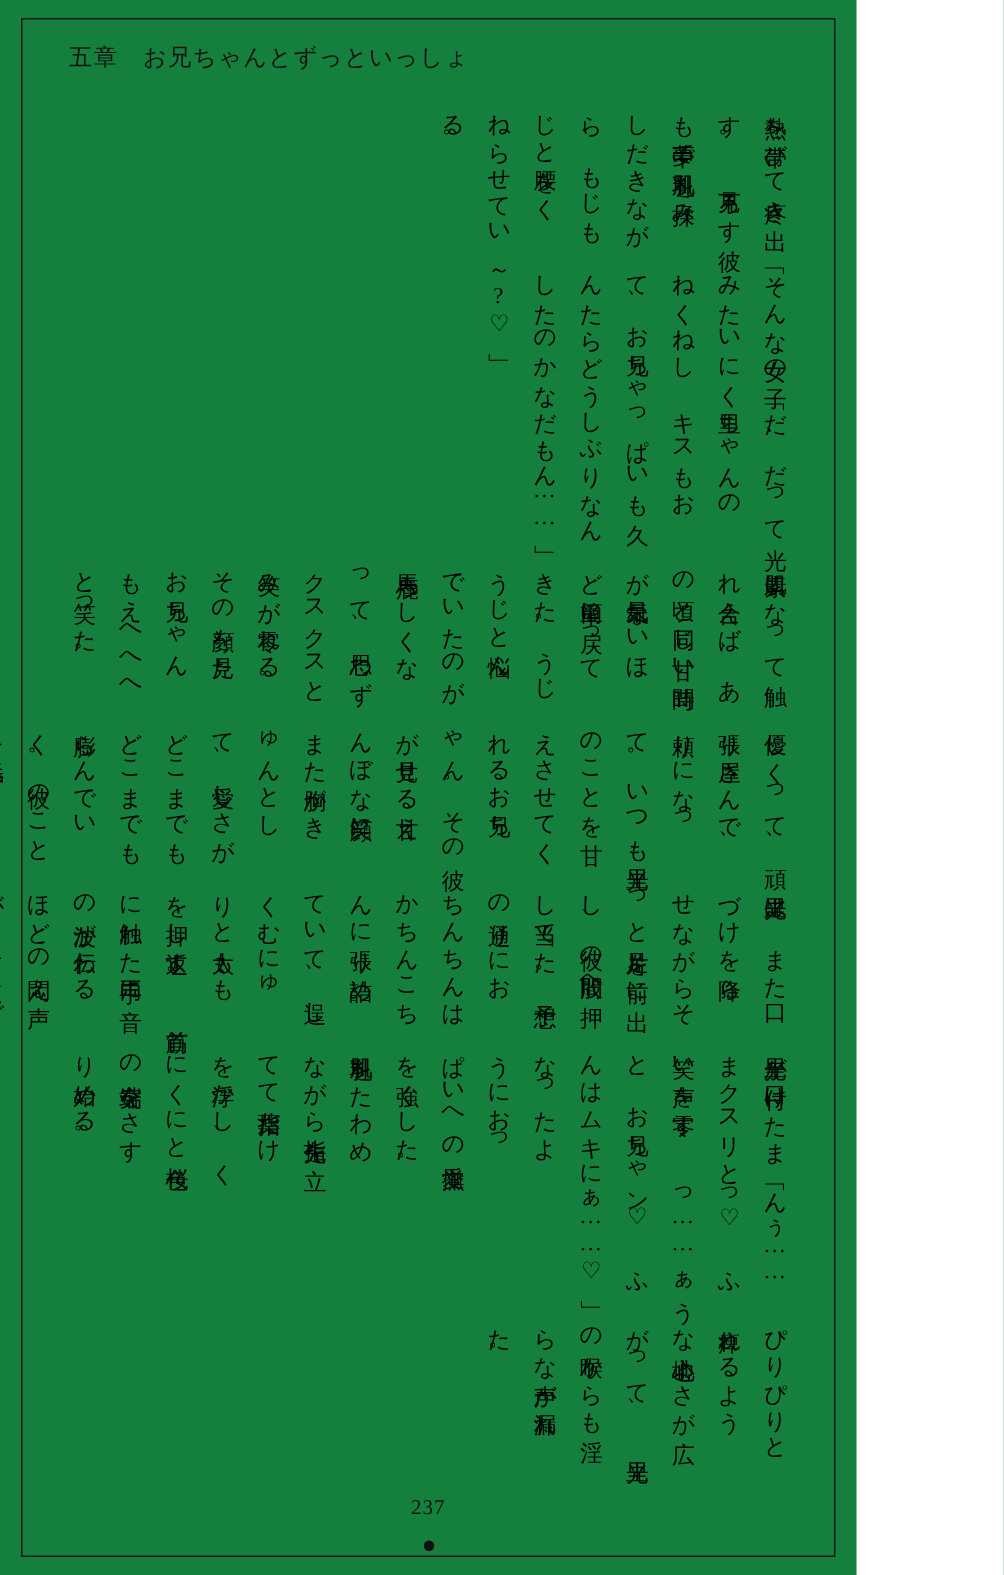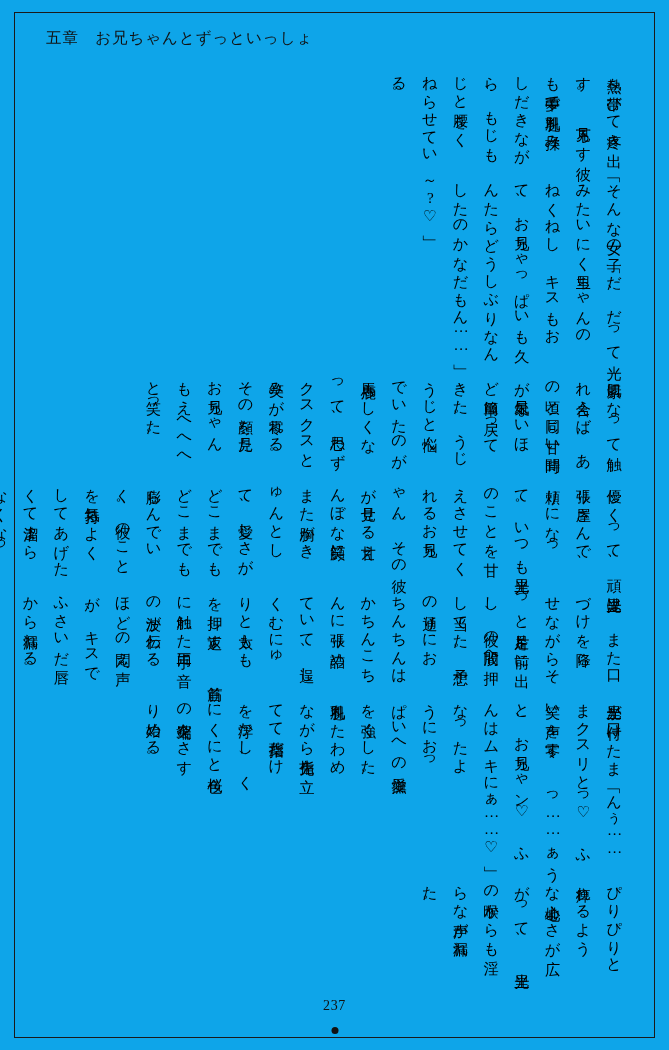--- a/index.html
+++ b/index.html
@@ -6,23 +6,23 @@
     margin: 0;
     padding: 0;
     background: #ffffff;
   }
   body {
     font-family: "Liberation Serif", "DejaVu Serif", serif;
     color: #000000;
   }
   #page {
     position: relative;
-    width: 669px;
+    width: 571px;
     height: 1050px;
-    background: #0ea5e9;
+    background: #15803d;
     overflow: hidden;
     box-sizing: border-box;
   }
   
   #page-frame {
     position: absolute;
     left: 14px;
     top: 12px;
     right: 14px;
     bottom: 12px;

